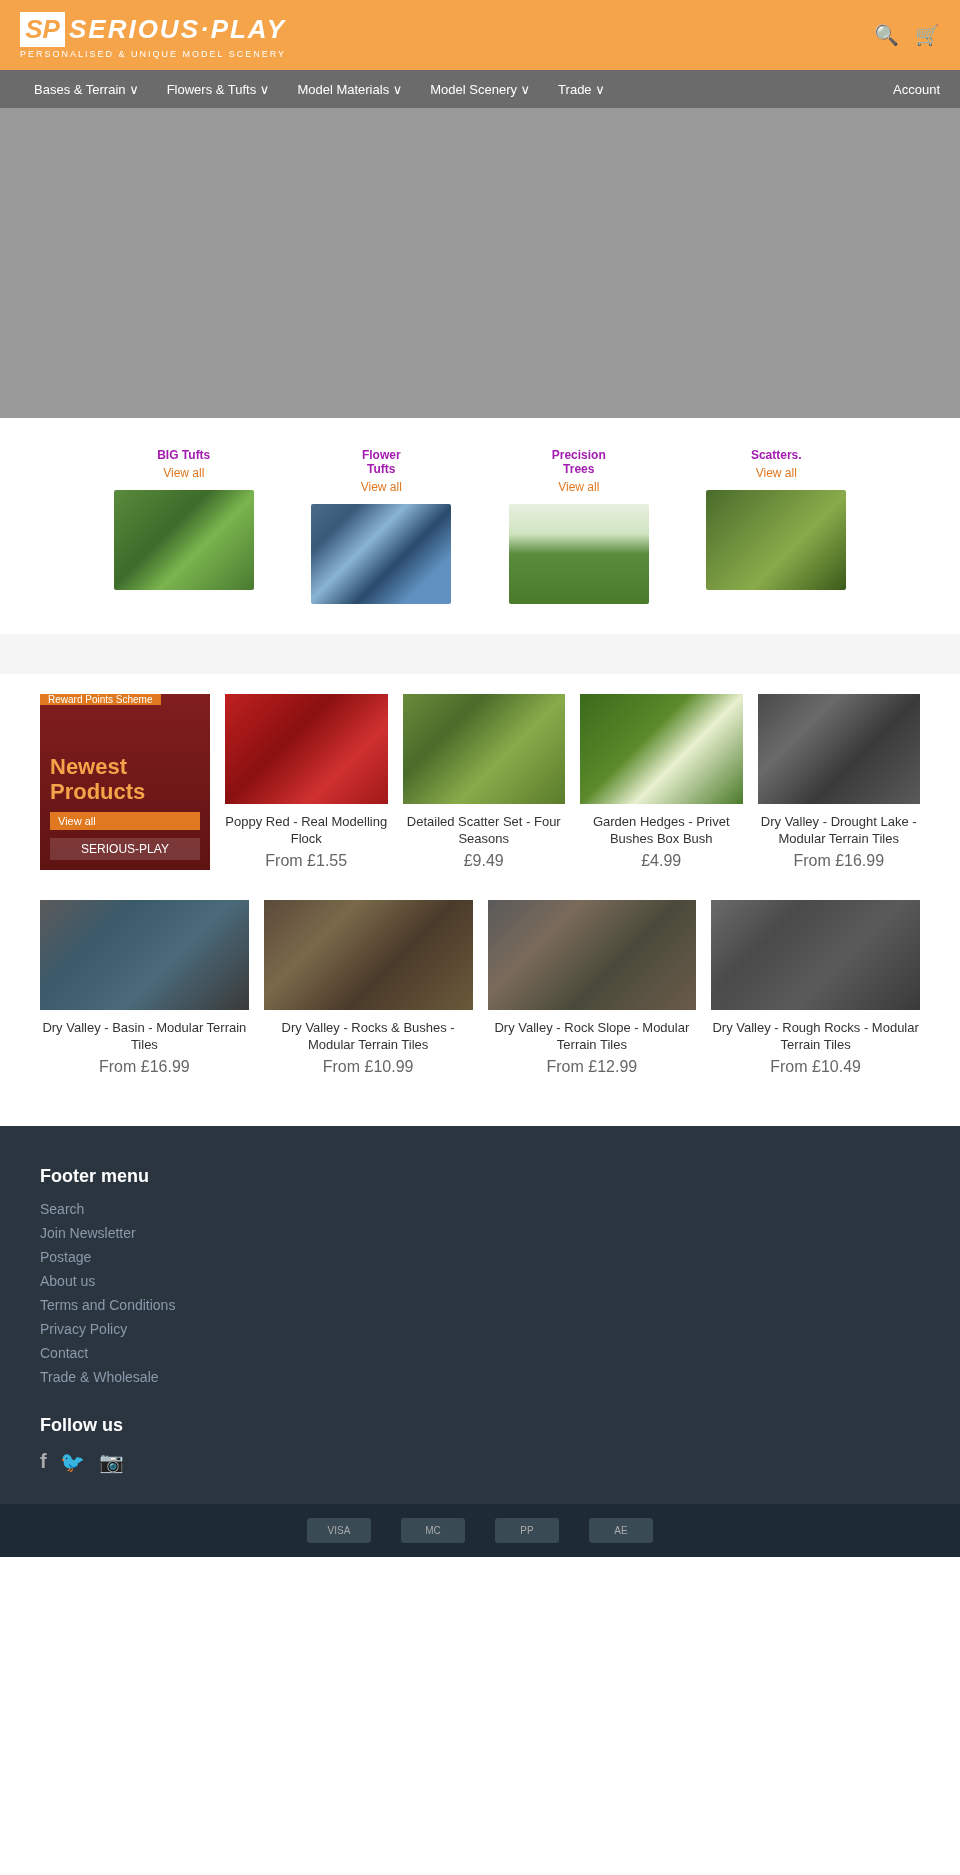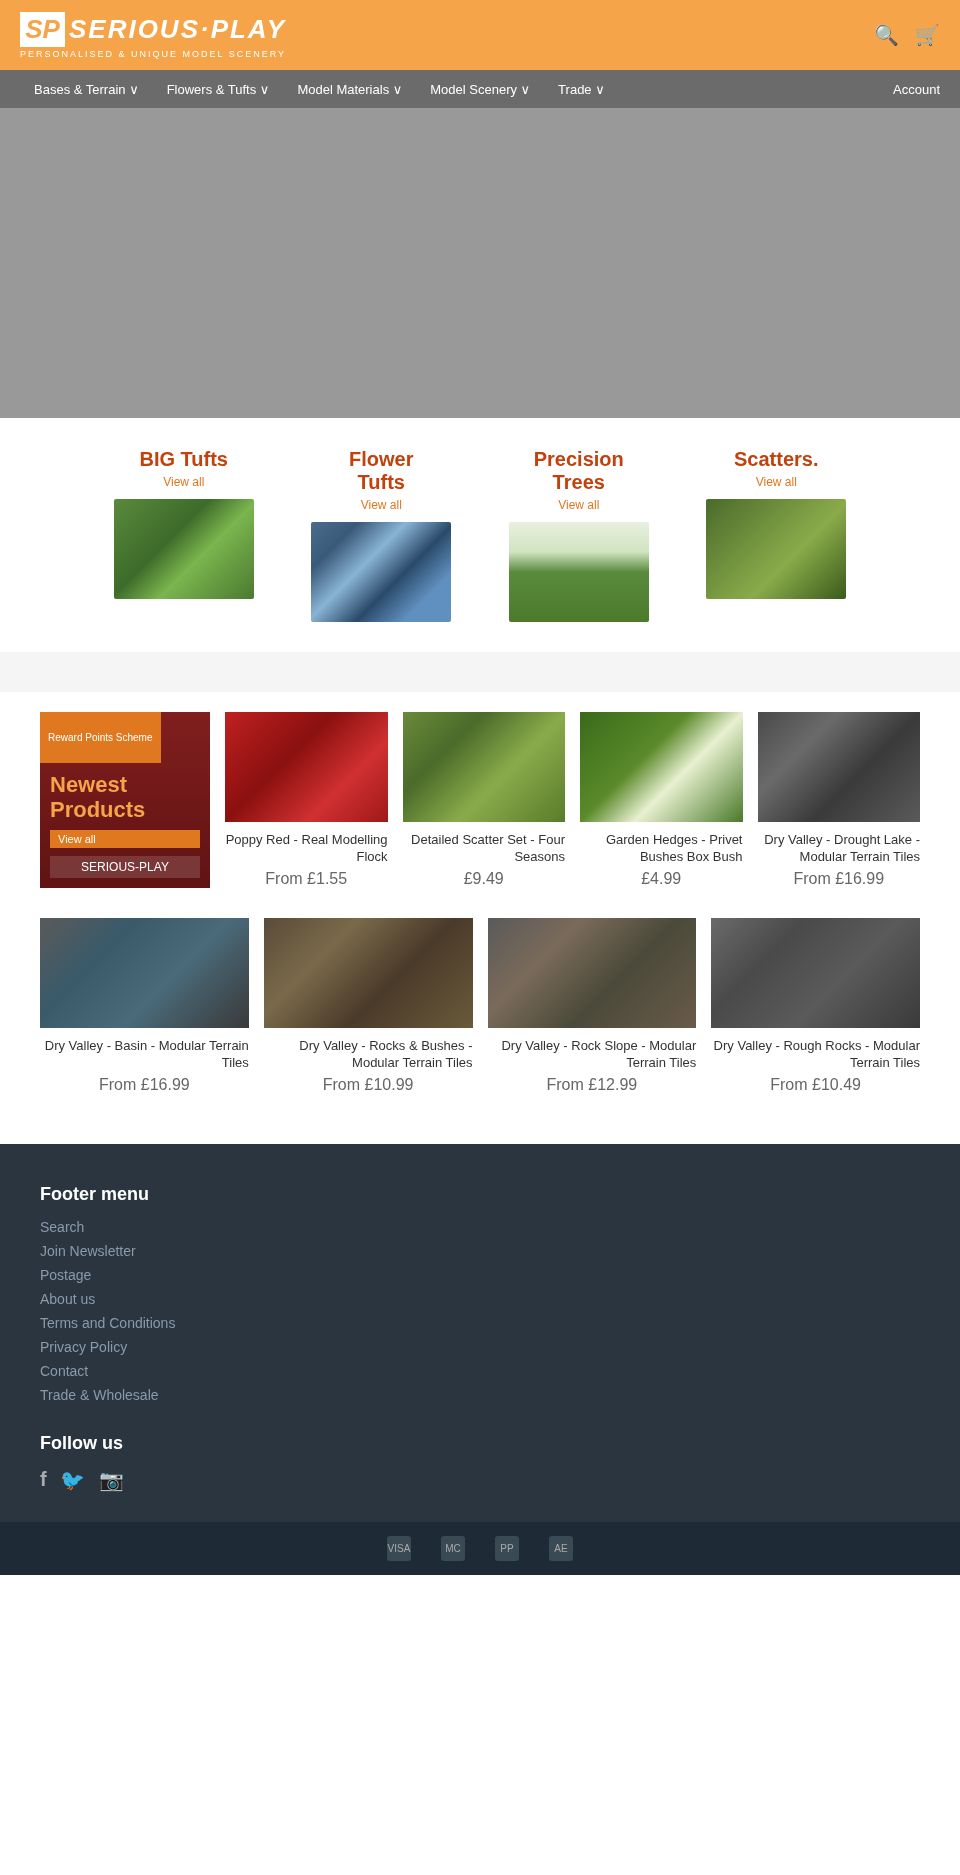--- a/index.html
+++ b/index.html
@@ -100,23 +100,23 @@
       justify-content: space-around;
     }
     .category-card {
       flex: 1;
       display: flex;
       flex-direction: column;
       align-items: center;
       text-align: center;
     }
     .category-title {
-      font-size: 20px;
+      font-size: 12px;
       font-weight: bold;
-      color: #c2410c;
+      color: #a21caf;
       margin-bottom: 4px;
     }
     .category-viewall {
       color: #e07820;
       font-size: 12px;
       cursor: pointer;
       margin-bottom: 10px;
     }
     .category-img {
       width: 140px;
@@ -163,21 +163,21 @@
       padding: 10px;
       cursor: pointer;
     }
     .reward-badge {
       position: absolute;
       top: 0;
       left: 0;
       background: #e07820;
       color: #fff;
       font-size: 10px;
-      padding: 20px 8px;
+      padding: 0 8px;
     }
     .newest-bg {
       position: absolute;
       top: 0; left: 0; right: 0; bottom: 0;
       background: linear-gradient(180deg, #8b2020 0%, #5a1010 100%);
       opacity: 0.7;
     }
     .newest-title {
       position: relative;
       color: #f5a44a;
@@ -206,21 +206,21 @@
       font-size: 12px;
       color: #fff;
       text-align: center;
     }
 
     .product-card {
       flex: 1;
       display: flex;
       flex-direction: column;
       align-items: center;
-      text-align: right;
+      text-align: center;
       cursor: pointer;
     }
     .product-img {
       width: 100%;
       height: 110px;
       margin-bottom: 10px;
       background: #ccc;
     }
     .product-img-poppy {
       background: linear-gradient(135deg, #c02020 0%, #8b1010 40%, #d03030 70%, #a01818 100%);
@@ -294,21 +294,21 @@
       cursor: pointer;
     }
     .footer-bottom {
       background: #1e2a35;
       padding: 14px 40px;
       display: flex;
       justify-content: center;
       gap: 30px;
     }
     .footer-bottom-icon {
-      width: 24px;
+      width: 64px;
       height: 25px;
       background: #3a4a55;
       border-radius: 3px;
       display: inline-flex;
       align-items: center;
       justify-content: center;
       color: #aaa;
       font-size: 10px;
     }
   </style>

